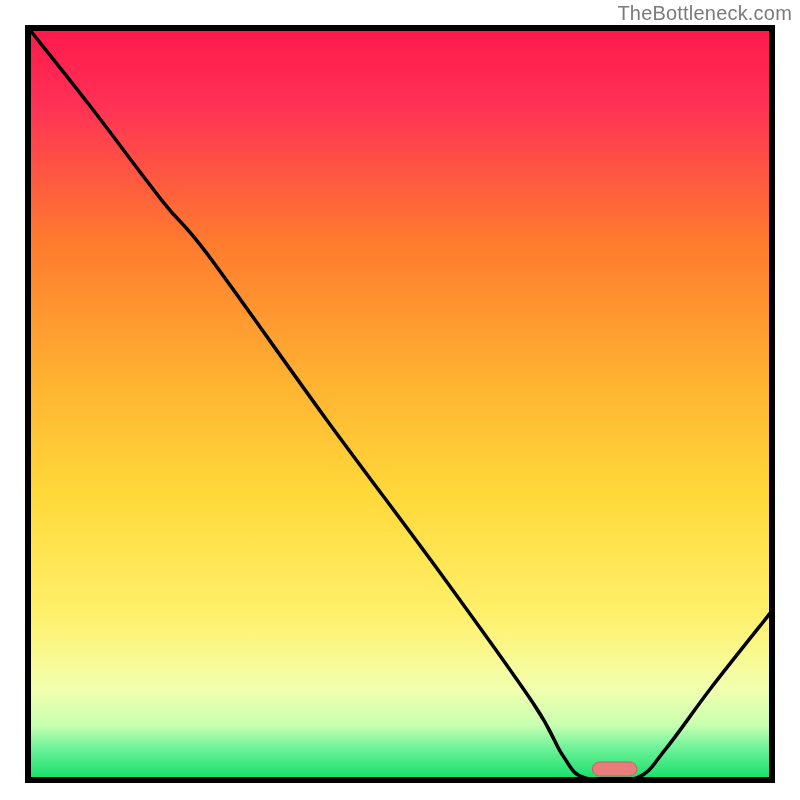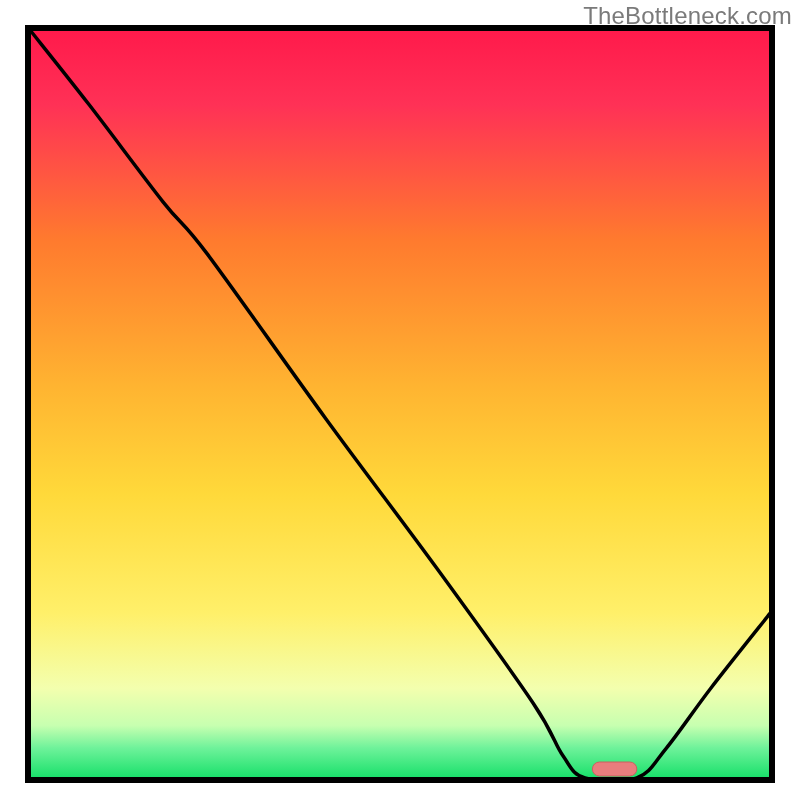--- a/index.html
+++ b/index.html
@@ -14,21 +14,21 @@
   .stage {
     position: relative;
     width: 800px;
     height: 800px;
   }
   .watermark {
     position: absolute;
     top: 2px;
     right: 8px;
     color: #7a7a7a;
-    font-size: 24px;
+    font-size: 20px;
     font-weight: 500;
     letter-spacing: 0.2px;
     user-select: none;
   }
   svg {
     display: block;
   }
 </style>
 </head>
 <body>

